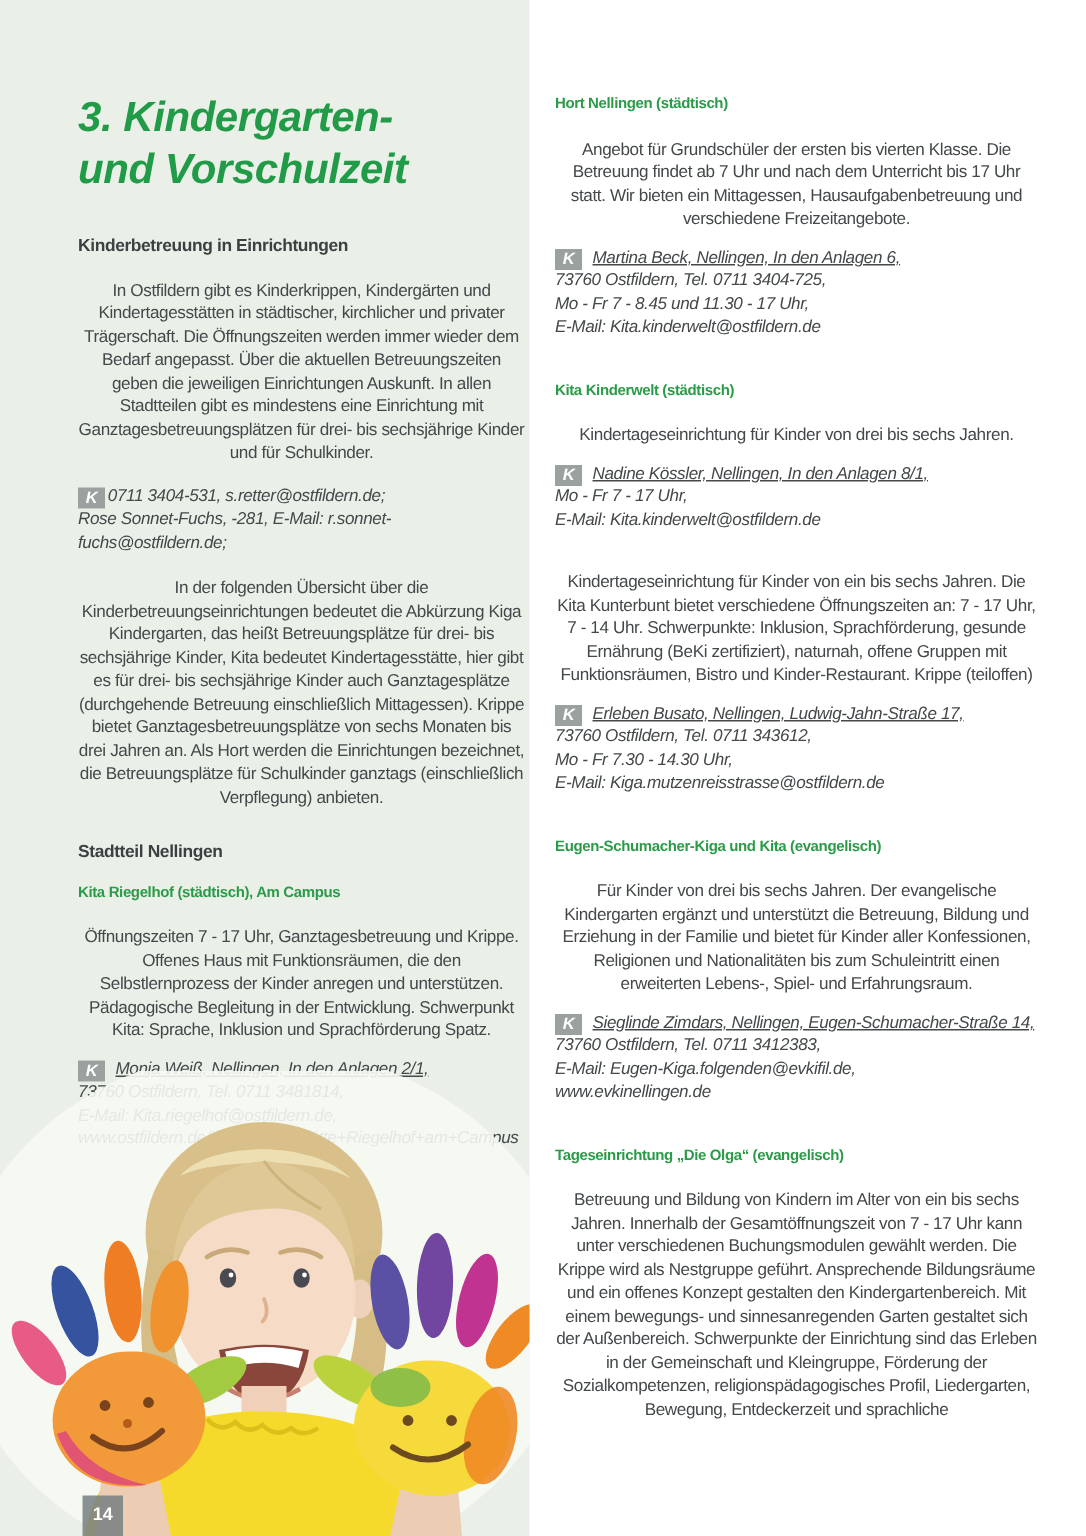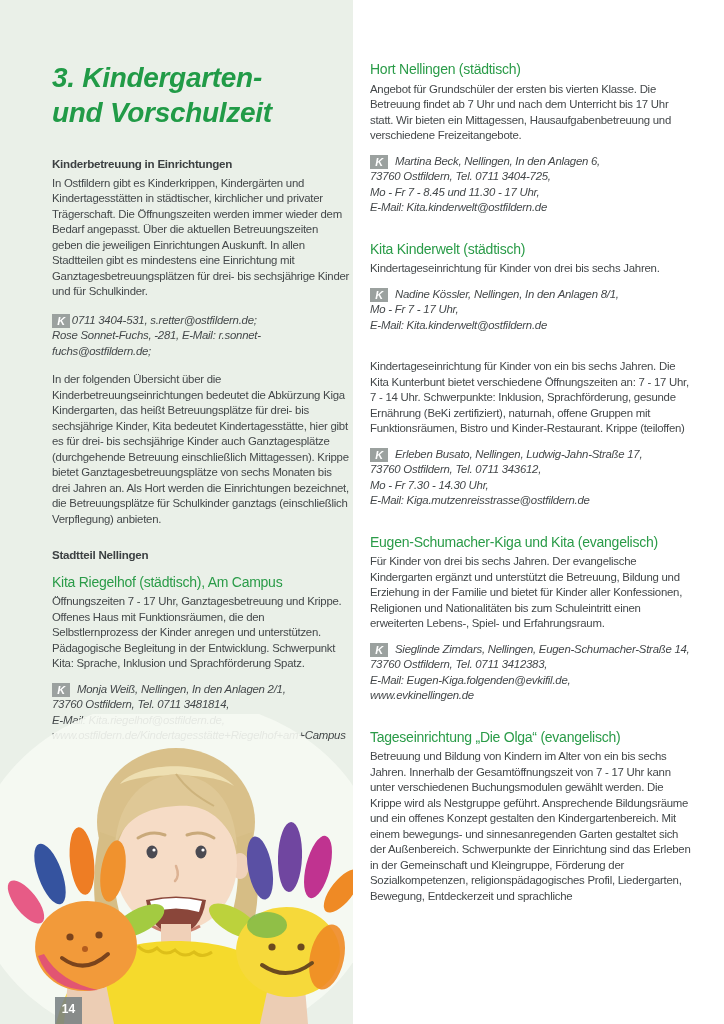--- a/index.html
+++ b/index.html
@@ -10,31 +10,31 @@
   .green-panel{position:absolute;left:0;top:0;width:353px;height:1024px;background:#eaf0e8;}
   .col{position:absolute;font-size:11.4px;letter-spacing:-0.25px;line-height:15.5px;}
   .col-left{left:52px;top:56px;width:298px;}
   .col-right{left:370px;top:62px;width:322px;}
   .doc-title{
     font-size:28px;line-height:35px;font-weight:bold;color:#219b47;
     letter-spacing:-0.3px;margin:4px 0 26px 0;white-space:pre-line;font-style:italic;
   }
   .h-bold{font-size:11.6px;font-weight:bold;color:#3c4042;margin:0 0 2px 0;}
   .district{margin:20px 0 12px 0;}
-  .para{margin:4px 0 13px 0;}
+  .para{margin:15px 0 13px 0;text-align:center;}
   .sec{margin:0 0 26px 0;}
-  .sec-title{font-size:14px;font-weight:normal;color:#2a9b48;margin:0 0 2px 0;}
+  .sec-title{font-size:10px;font-weight:bold;color:#2a9b48;margin:0 0 2px 0;}
   .contact{position:relative;font-style:italic;margin:10px 0 0 0;}
   .contact .kbadge{
     position:absolute;left:0;top:1px;width:18px;height:14px;background:#9ba19f;
     color:#ffffff;font-weight:bold;font-style:italic;font-size:11px;line-height:14px;
     text-align:center;display:block;
   }
   .cline{display:block;}
-  .cline.indent{padding-left:25px;}
+  .cline.indent{padding-left:25px;text-decoration:underline;}
   .mb{margin-bottom:13px;}
   .photo{position:absolute;left:0;bottom:0;width:353px;height:310px;}
   .page-badge{
     position:absolute;left:55px;top:997px;width:27px;height:36px;
     background:rgba(122,130,132,0.88);color:#ffffff;font-weight:bold;font-size:12px;
     line-height:25px;text-align:center;font-family:"Liberation Sans",sans-serif;
   }
 </style>
 </head>
 <body>

